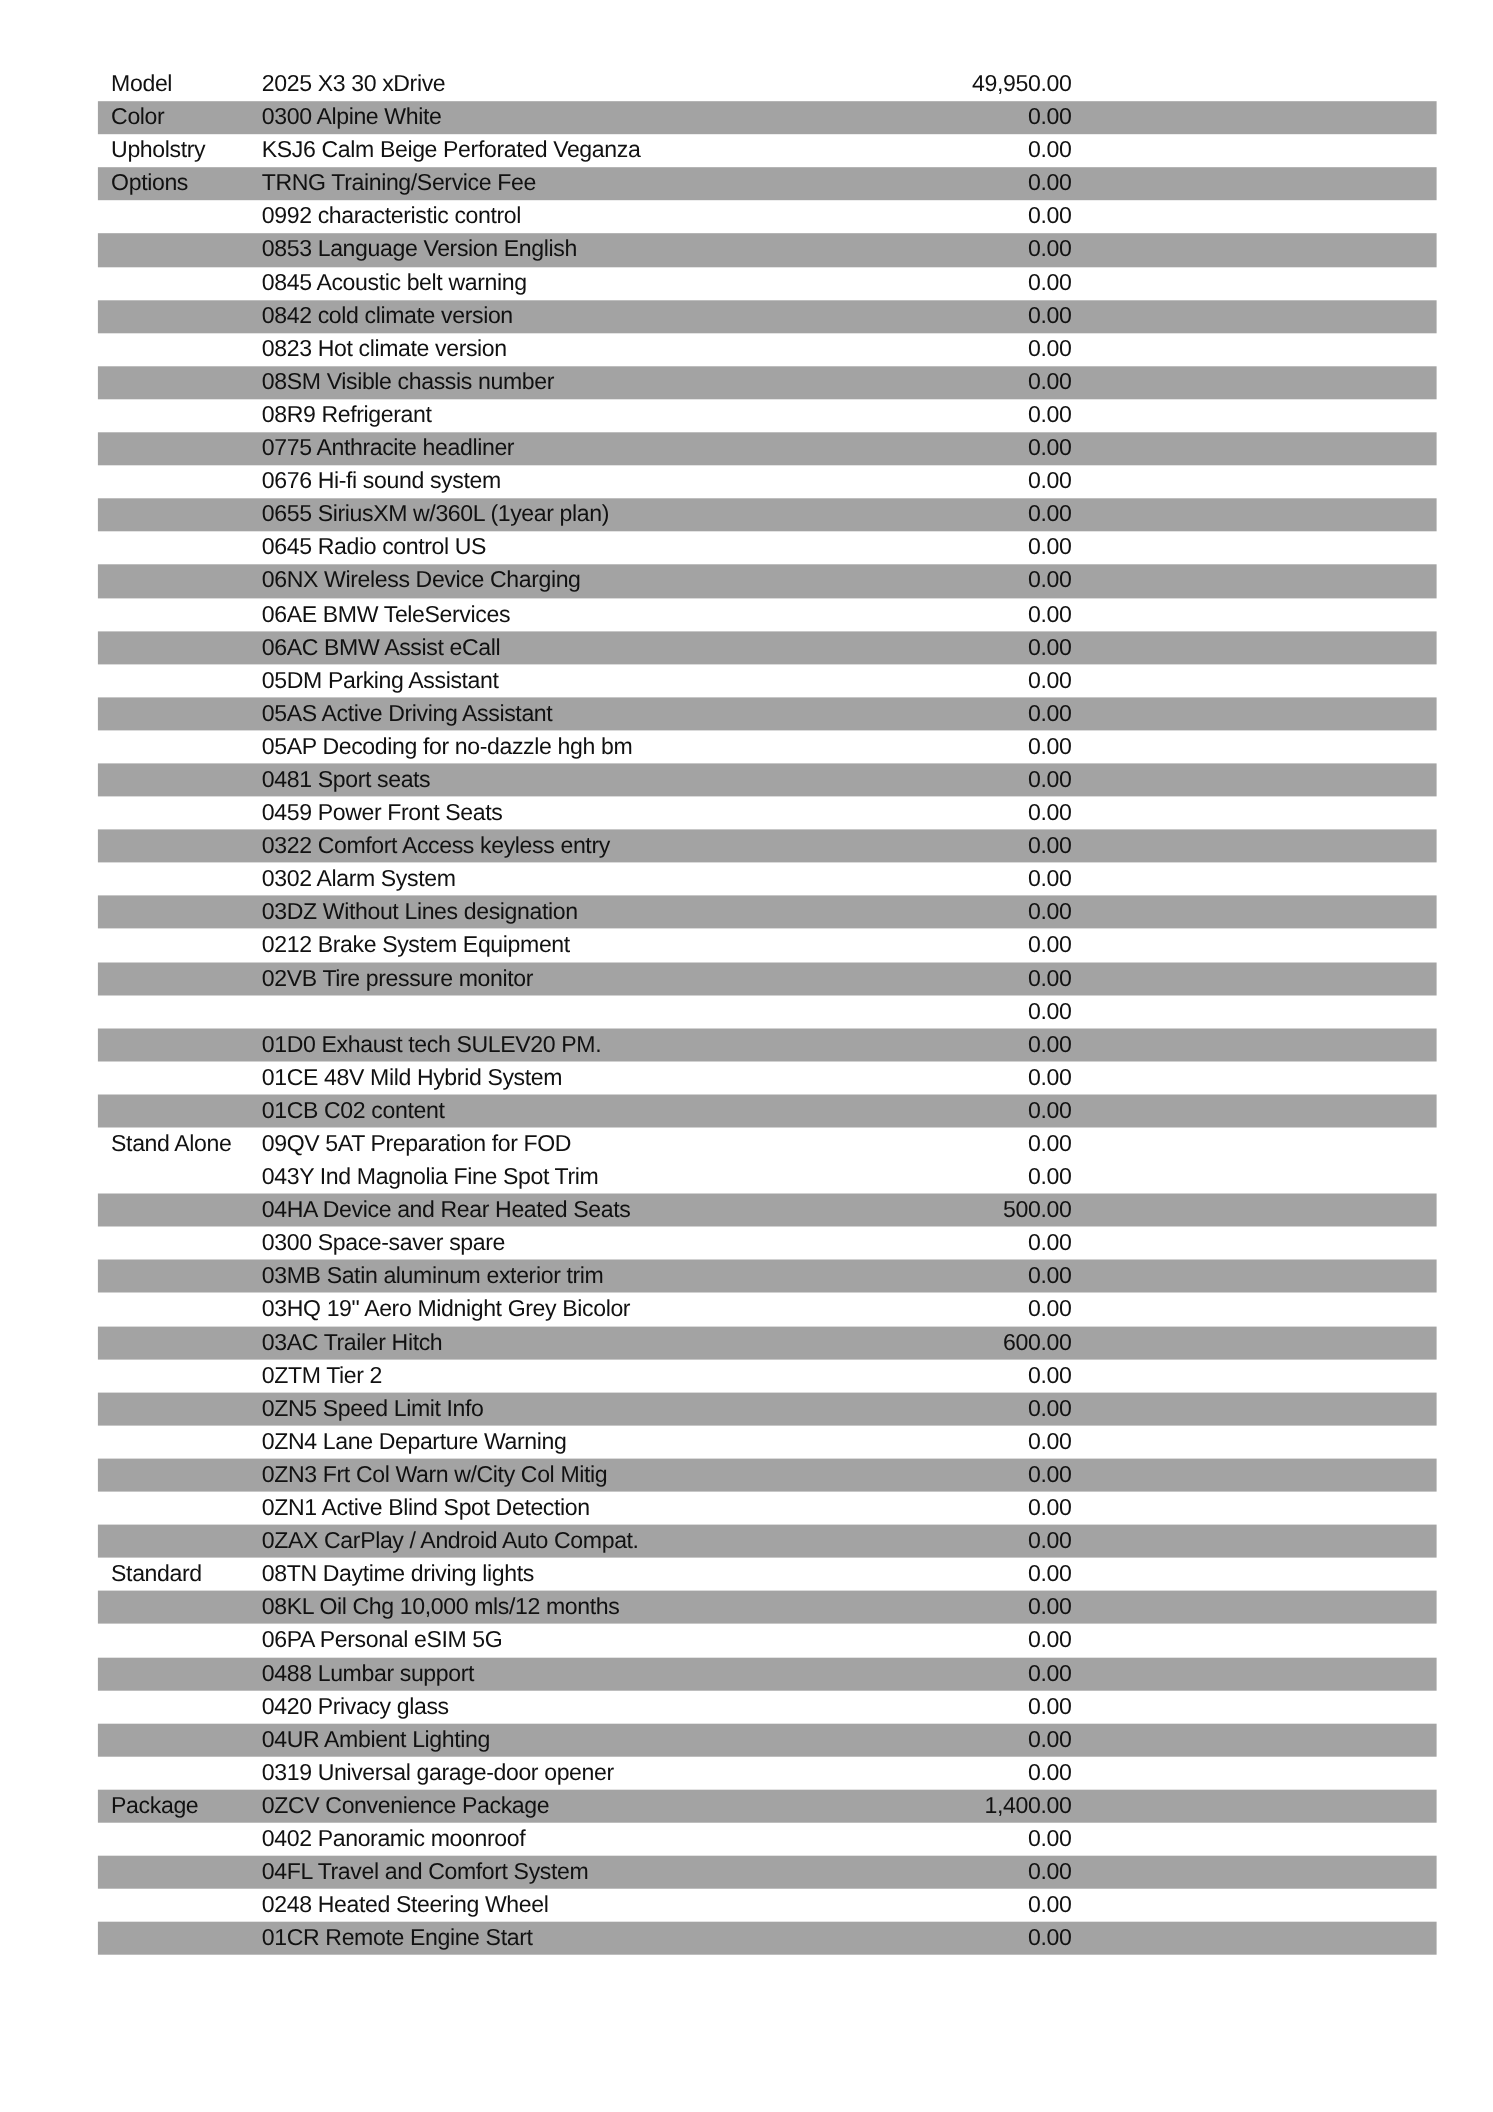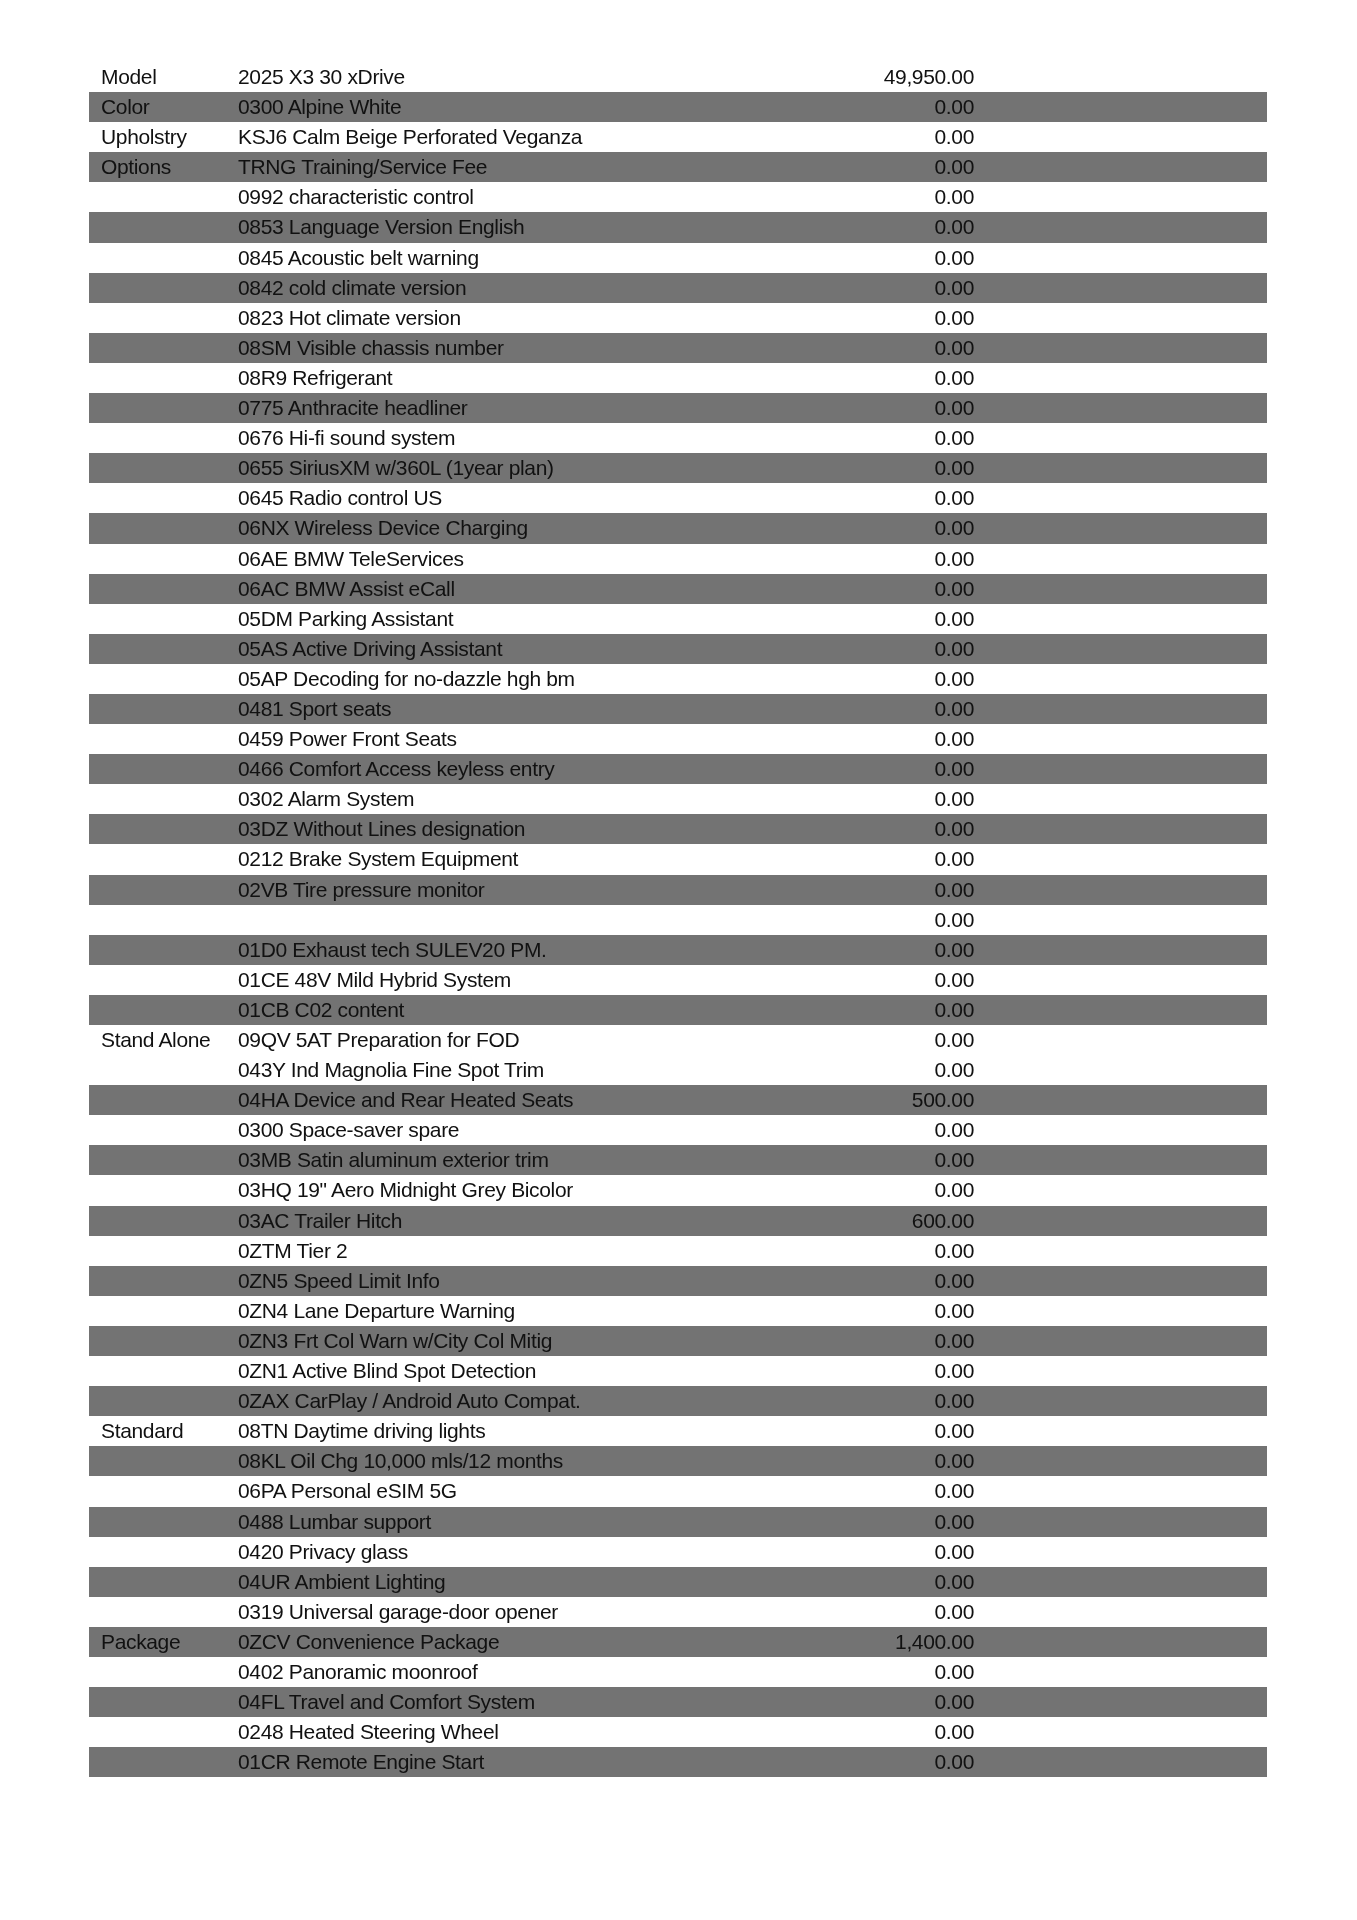--- a/index.html
+++ b/index.html
@@ -1,20 +1,20 @@
 <!DOCTYPE html>
 <html><head>
 <meta charset="utf-8">
 <style>
   html, body { margin: 0; padding: 0; background: #ffffff; }
   body { width: 1357px; height: 1920px; position: relative; overflow: hidden;
          font-family: "Liberation Sans", sans-serif; color: #111111; }
   .sheet { position: absolute; left: 89px; top: 62px; width: 1178px; }
   .row { position: relative; height: 30.1px; width: 1178px; }
-  .row.shade { background: #737373; }
+  .row.shade { background: #a3a3a3; padding-left: 39px; }
   .cell { position: absolute; top: 0; line-height: 30.1px; font-size: 21px;
           white-space: nowrap; letter-spacing: -0.35px; }
   .cat { left: 12px; }
   .desc { left: 149px; }
   .price { left: 600px; width: 285px; text-align: right; }
   .hdr { height: 30px; }
   .hdr .cell { font-weight: bold; line-height: 30px; }
 </style>
 </head>
 <body>
@@ -131,21 +131,21 @@
         <span class="cell desc">0481 Sport seats</span>
         <span class="cell price">0.00</span>
       </div>
       <div class="row">
         <span class="cell cat"></span>
         <span class="cell desc">0459 Power Front Seats</span>
         <span class="cell price">0.00</span>
       </div>
       <div class="row shade">
         <span class="cell cat"></span>
-        <span class="cell desc">0466 Comfort Access keyless entry</span>
+        <span class="cell desc">0322 Comfort Access keyless entry</span>
         <span class="cell price">0.00</span>
       </div>
       <div class="row">
         <span class="cell cat"></span>
         <span class="cell desc">0302 Alarm System</span>
         <span class="cell price">0.00</span>
       </div>
       <div class="row shade">
         <span class="cell cat"></span>
         <span class="cell desc">03DZ Without Lines designation</span>

